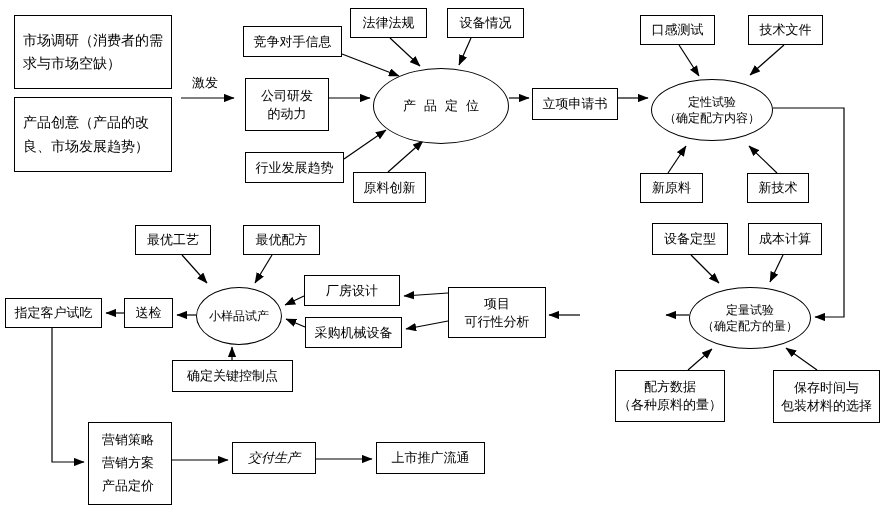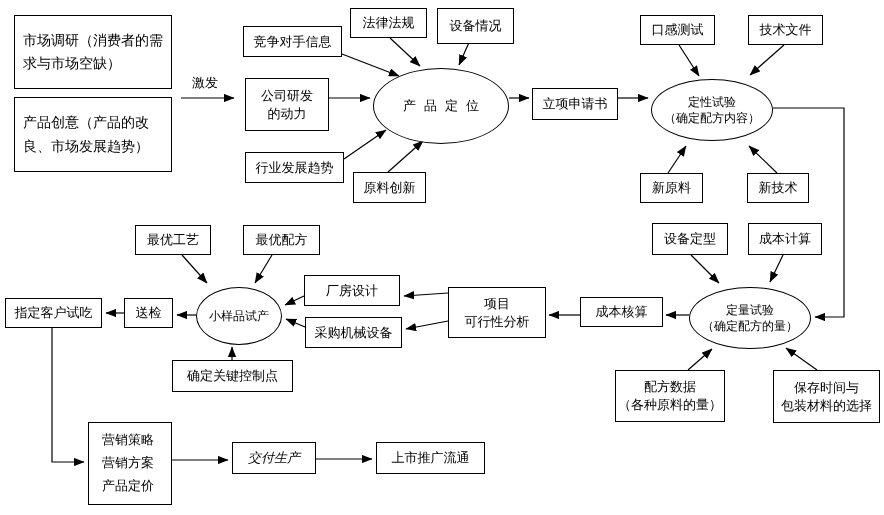--- a/index.html
+++ b/index.html
@@ -87,21 +87,21 @@
   <div class="floatlabel" style="left:192px;top:74px;">激发</div>
 
   <div class="node leftalign" style="left:14px;top:15px;width:158px;height:74px;">市场调研（消费者的需求与市场空缺）</div>
   <div class="node leftalign" style="left:14px;top:97px;width:158px;height:75px;">产品创意（产品的改良、市场发展趋势）</div>
 
   <div class="node" style="left:243px;top:26px;width:99px;height:31px;">竞争对手信息</div>
   <div class="node" style="left:245px;top:78px;width:84px;height:53px;">公司研发
 的动力</div>
   <div class="node" style="left:245px;top:152px;width:99px;height:31px;">行业发展趋势</div>
   <div class="node" style="left:350px;top:8px;width:77px;height:30px;">法律法规</div>
-  <div class="node" style="left:437px;top:8px;width:77px;height:36px;">设备情况</div>
+  <div class="node" style="left:447px;top:8px;width:77px;height:30px;">设备情况</div>
   <div class="node" style="left:353px;top:172px;width:73px;height:31px;">原料创新</div>
 
   <div class="node ellipse spread" style="left:373px;top:68px;width:136px;height:76px;">产品定位</div>
 
   <div class="node" style="left:532px;top:88px;width:86px;height:32px;">立项申请书</div>
   <div class="node" style="left:640px;top:15px;width:75px;height:30px;">口感测试</div>
   <div class="node" style="left:748px;top:15px;width:75px;height:30px;">技术文件</div>
 
   <div class="node ellipse" style="left:651px;top:79px;width:122px;height:62px;">定性试验
 （确定配方内容）</div>
@@ -111,21 +111,20 @@
   <div class="node" style="left:652px;top:223px;width:76px;height:32px;">设备定型</div>
   <div class="node" style="left:748px;top:223px;width:74px;height:32px;">成本计算</div>
 
   <div class="node ellipse" style="left:689px;top:287px;width:122px;height:62px;">定量试验
 （确定配方的量）</div>
 
   <div class="node" style="left:615px;top:370px;width:110px;height:52px;">配方数据
 （各种原料的量）</div>
   <div class="node" style="left:773px;top:370px;width:107px;height:53px;">保存时间与
 包装材料的选择</div>
-  <div class="node" style="left:580px;top:297px;width:83px;height:30px;">成本核算</div>
   <div class="node" style="left:448px;top:287px;width:98px;height:51px;">项目
 可行性分析</div>
   <div class="node" style="left:304px;top:275px;width:96px;height:31px;">厂房设计</div>
   <div class="node" style="left:305px;top:317px;width:97px;height:31px;">采购机械设备</div>
   <div class="node" style="left:135px;top:225px;width:76px;height:30px;">最优工艺</div>
   <div class="node" style="left:243px;top:225px;width:77px;height:30px;">最优配方</div>
 
   <div class="node ellipse" style="left:196px;top:287px;width:86px;height:58px;">小样品试产</div>
 
   <div class="node" style="left:124px;top:298px;width:49px;height:30px;">送检</div>

